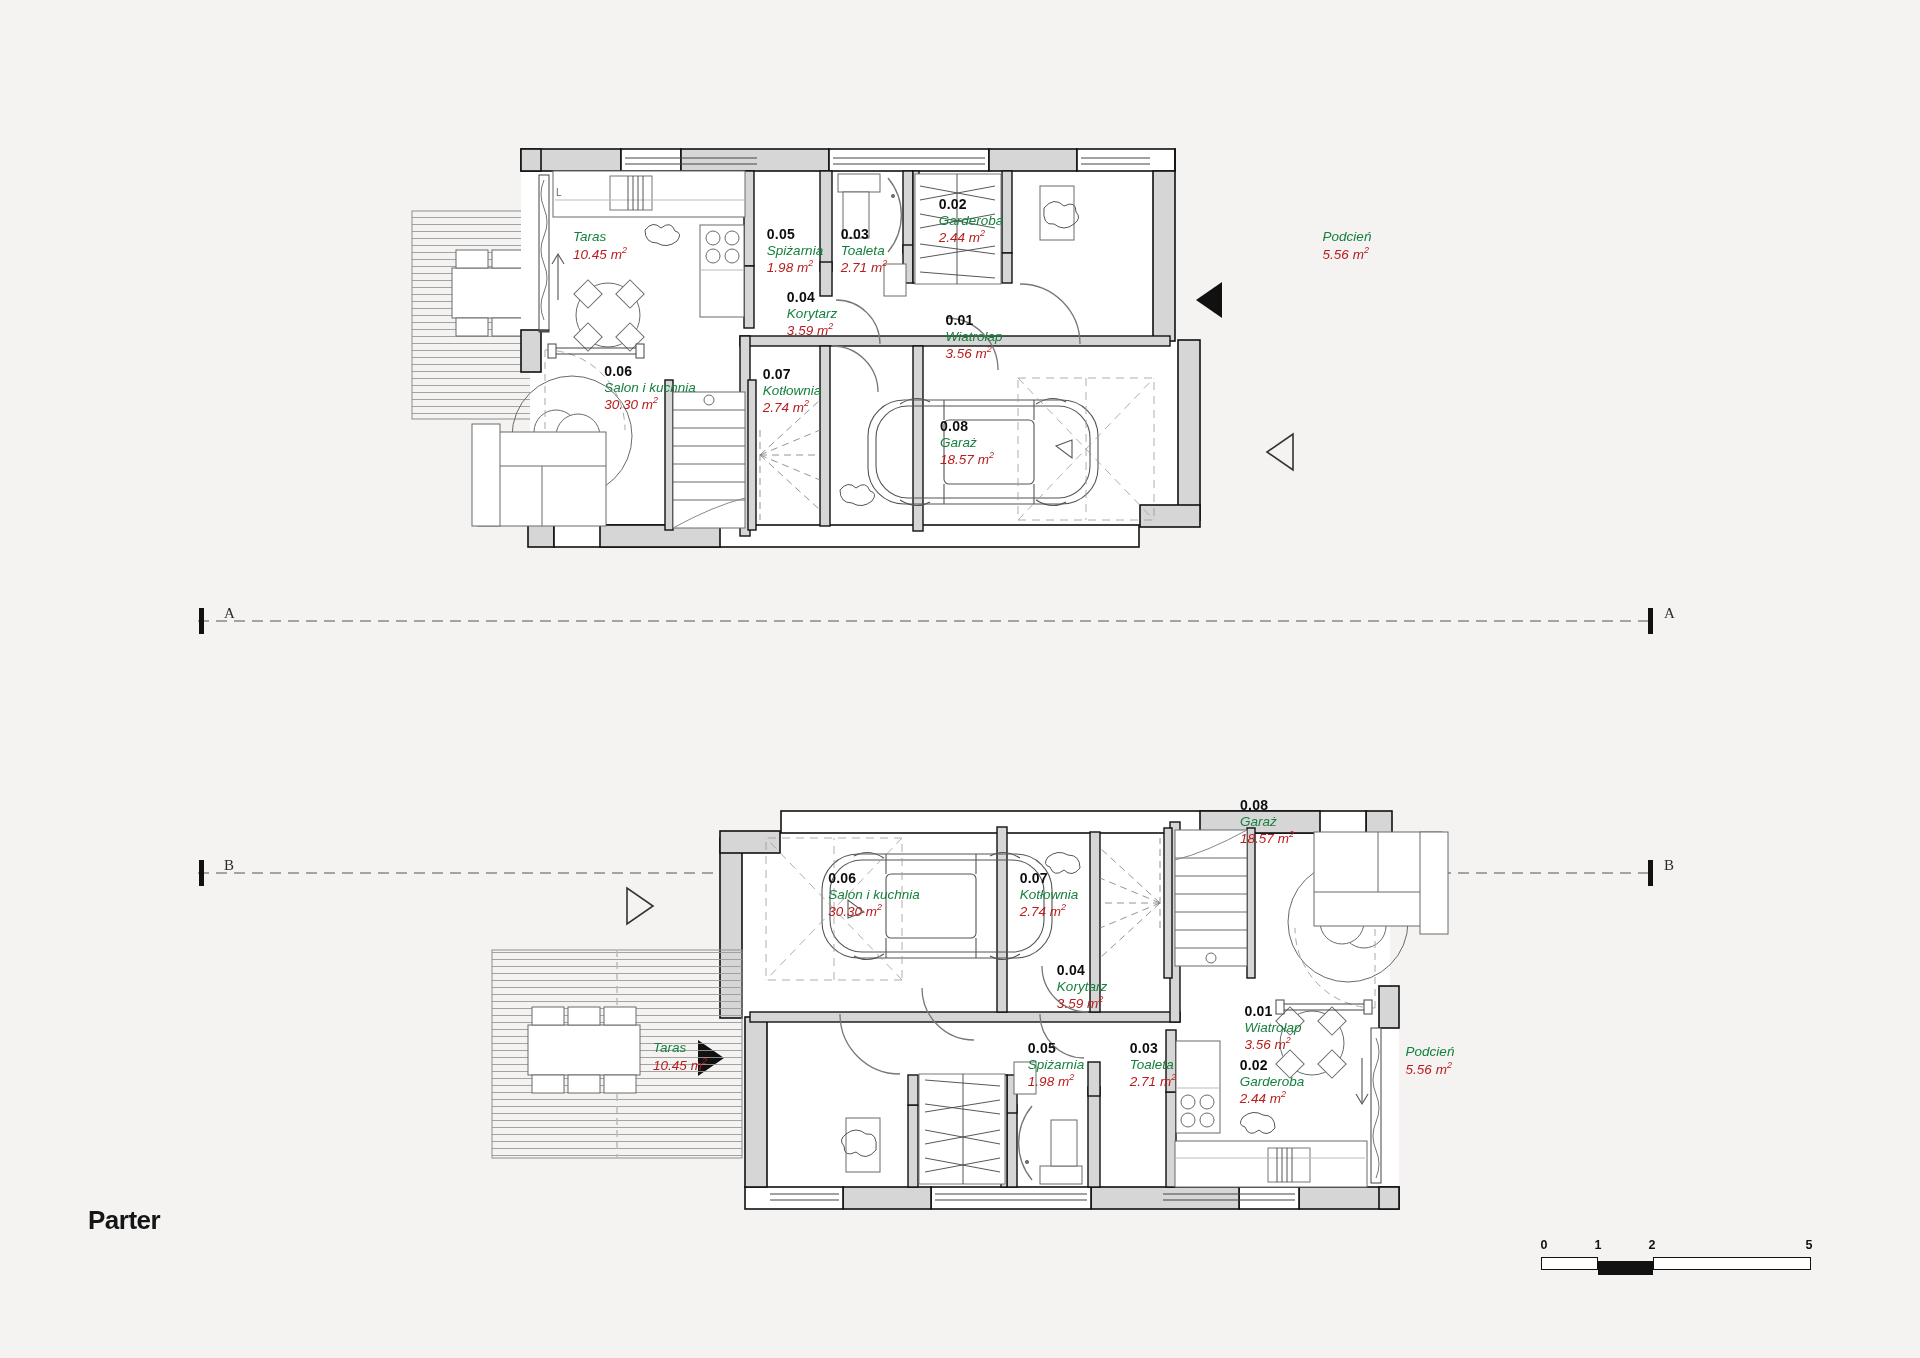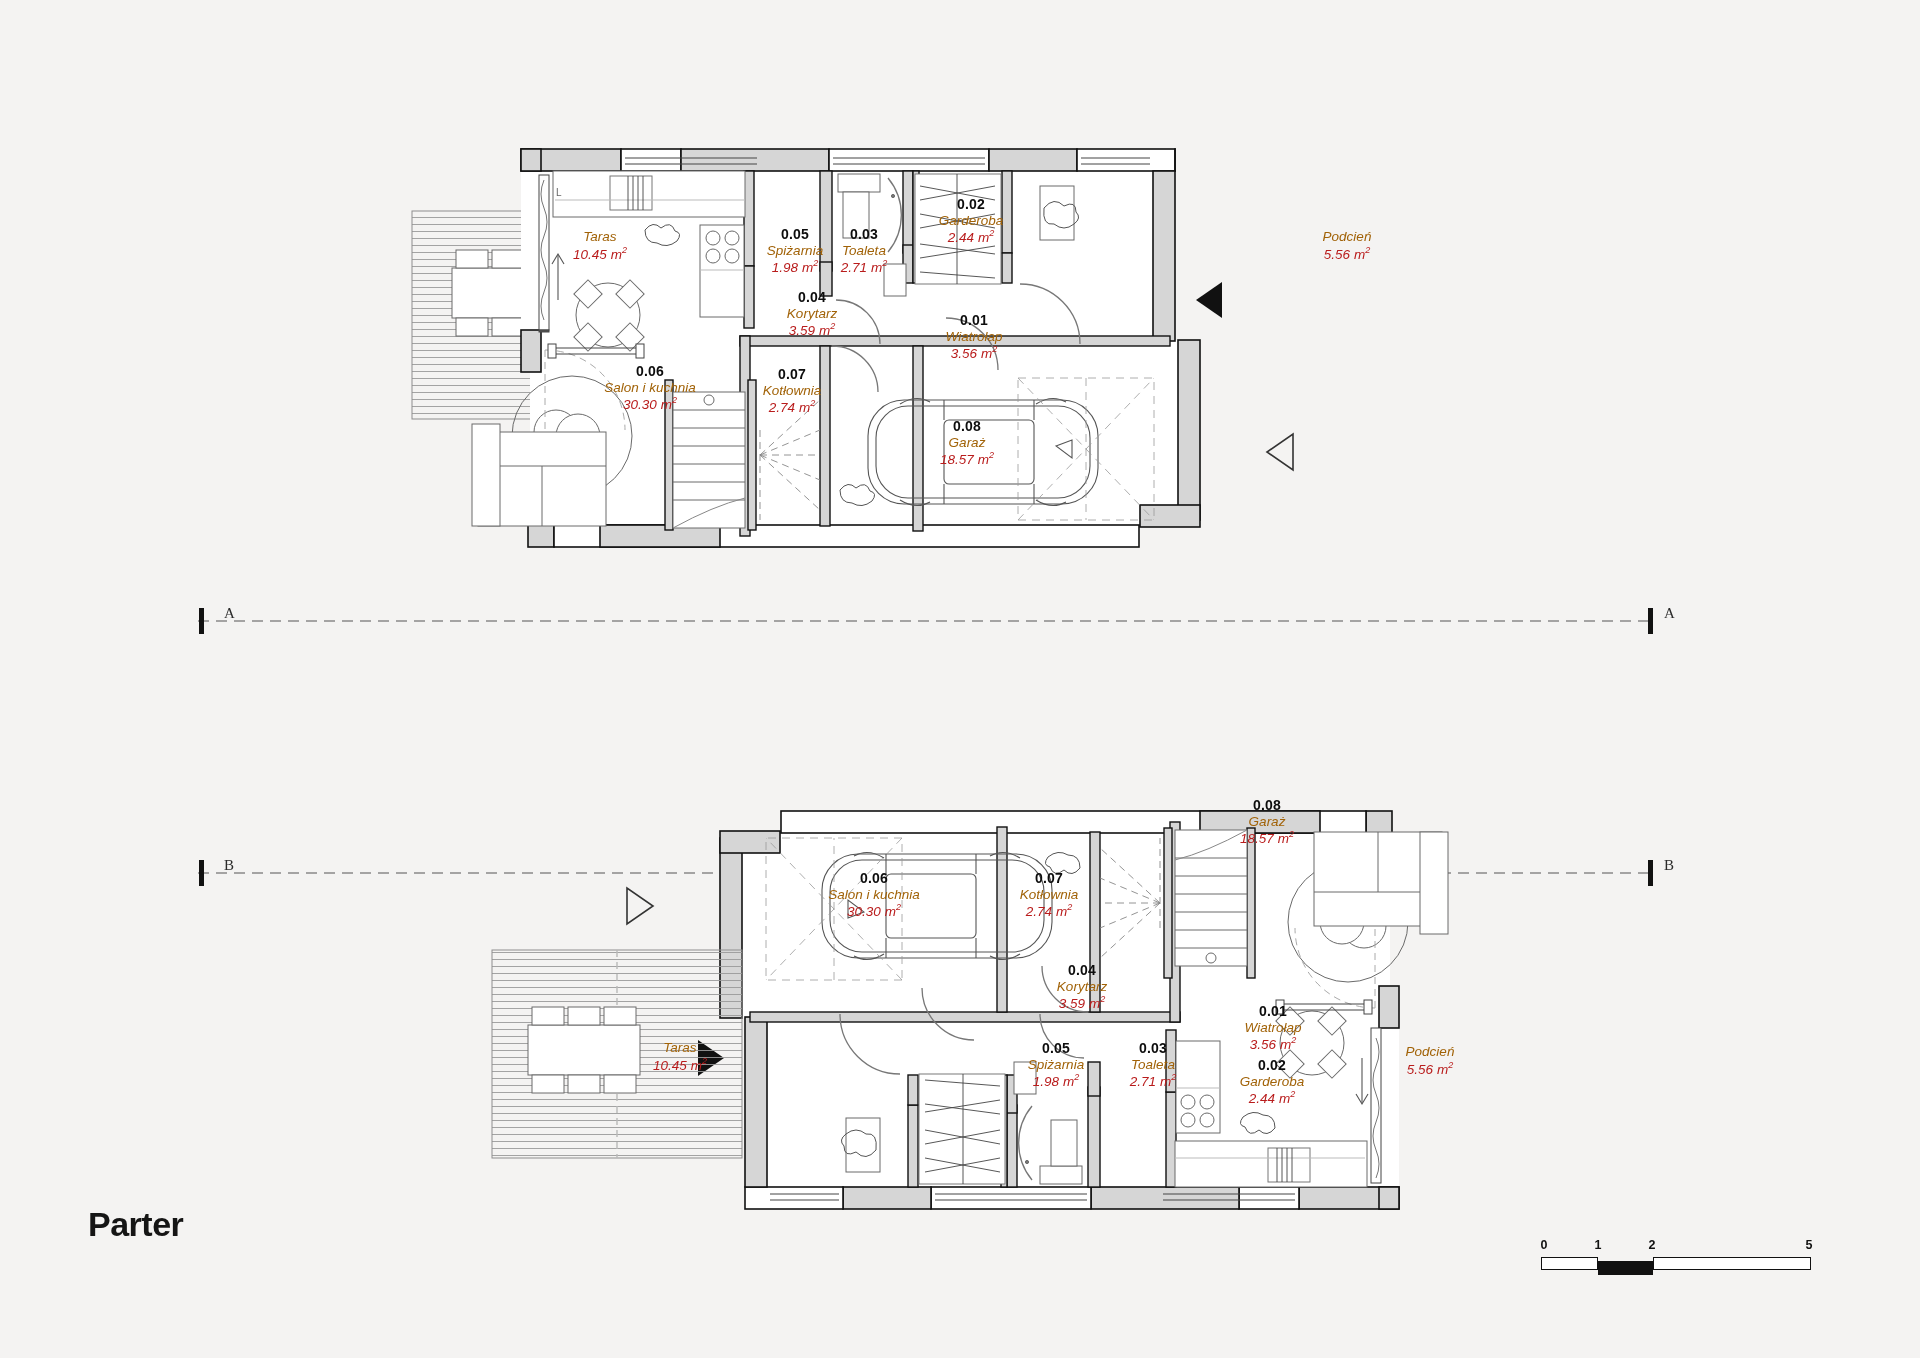--- a/index.html
+++ b/index.html
@@ -7,29 +7,29 @@
     width:1920px;height:1358px;
     background:#f4f3f2;
     font-family:"Liberation Sans", sans-serif;
     overflow:hidden;
     position:relative;
   }
   #stage{position:absolute;left:0;top:0;width:1920px;height:1358px;}
   svg.plan{position:absolute;left:0;top:0;width:1920px;height:1358px;}
 
   
-  .lbl{position:absolute;text-align:center;line-height:1.18;pointer-events:none;}
+  .lbl{position:absolute;text-align:left;line-height:1.18;pointer-events:none;}
   .lbl .num{font-weight:bold;font-size:14px;color:#0d0d0d;letter-spacing:.2px;}
-  .lbl .nm{font-style:italic;font-size:13.5px;color:#a16207;white-space:nowrap;}
+  .lbl .nm{font-style:italic;font-size:13.5px;color:#15803d;white-space:nowrap;}
   .lbl .ar{font-style:italic;font-size:13.5px;color:#b91c1c;white-space:nowrap;}
   .lbl .ar sup{font-size:9px;}
 
   .title{
     position:absolute;left:88px;top:1205px;
-    font-size:34px;font-weight:bold;color:#151515;letter-spacing:-0.5px;
+    font-size:26px;font-weight:bold;color:#151515;letter-spacing:-0.5px;
   }
 
   
   .secmark{position:absolute;font-size:15px;color:#2a2a2a;font-family:"Liberation Serif",serif;}
   .sectick{position:absolute;width:5px;height:26px;background:#111;}
 
   
   .scalewrap{position:absolute;left:1541px;top:1238px;width:270px;}
   .scalenums{position:relative;height:16px;}
   .scalenums span{position:absolute;font-size:12.5px;font-weight:bold;color:#111;transform:translateX(-50%);}

